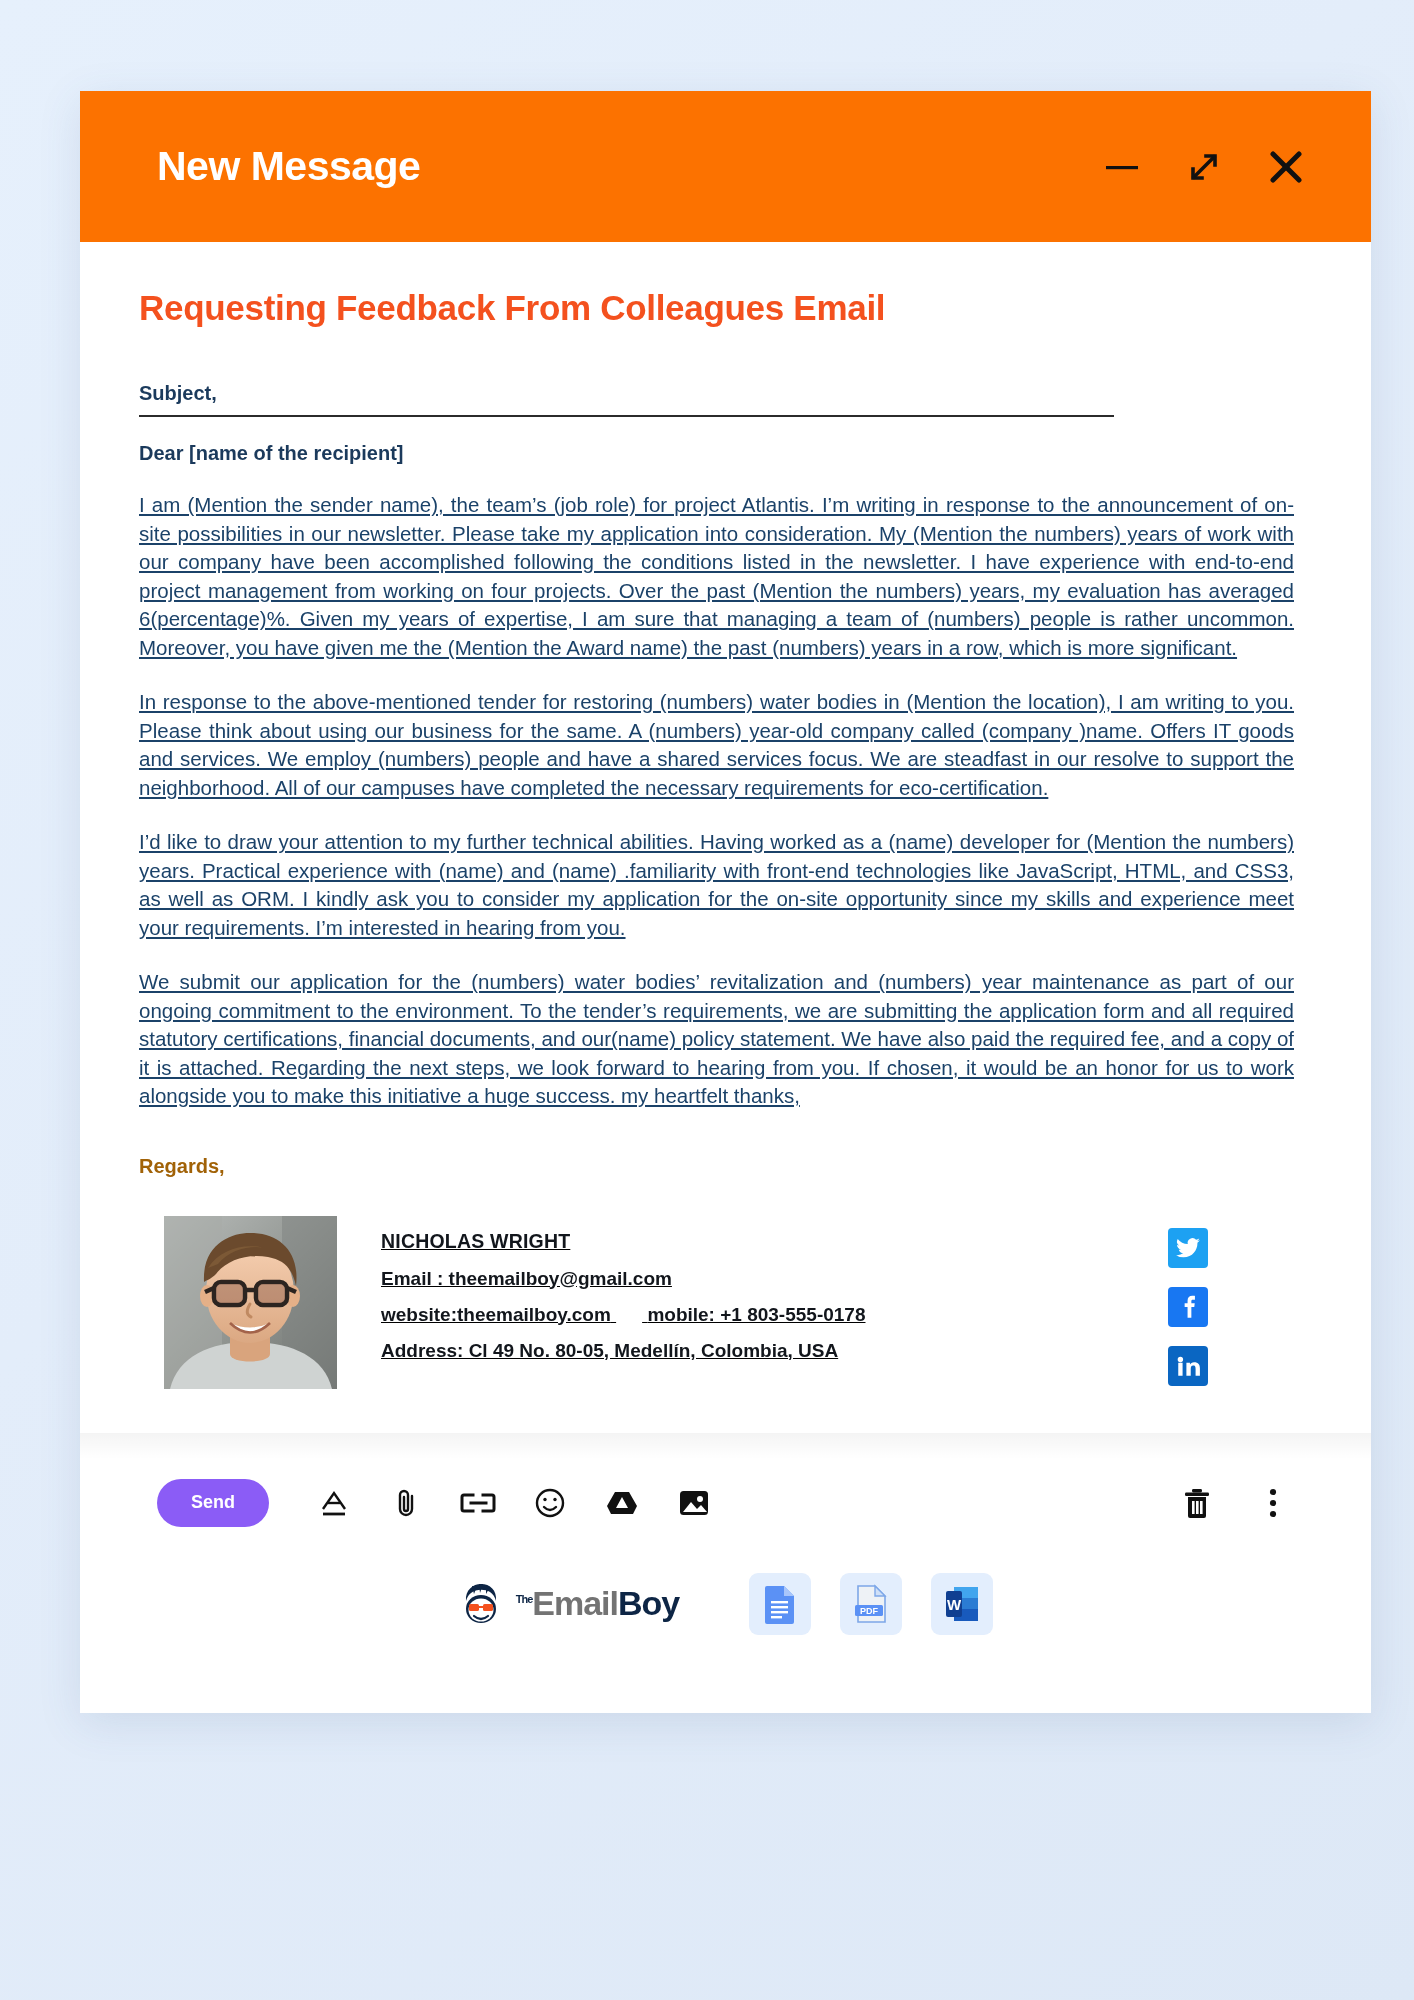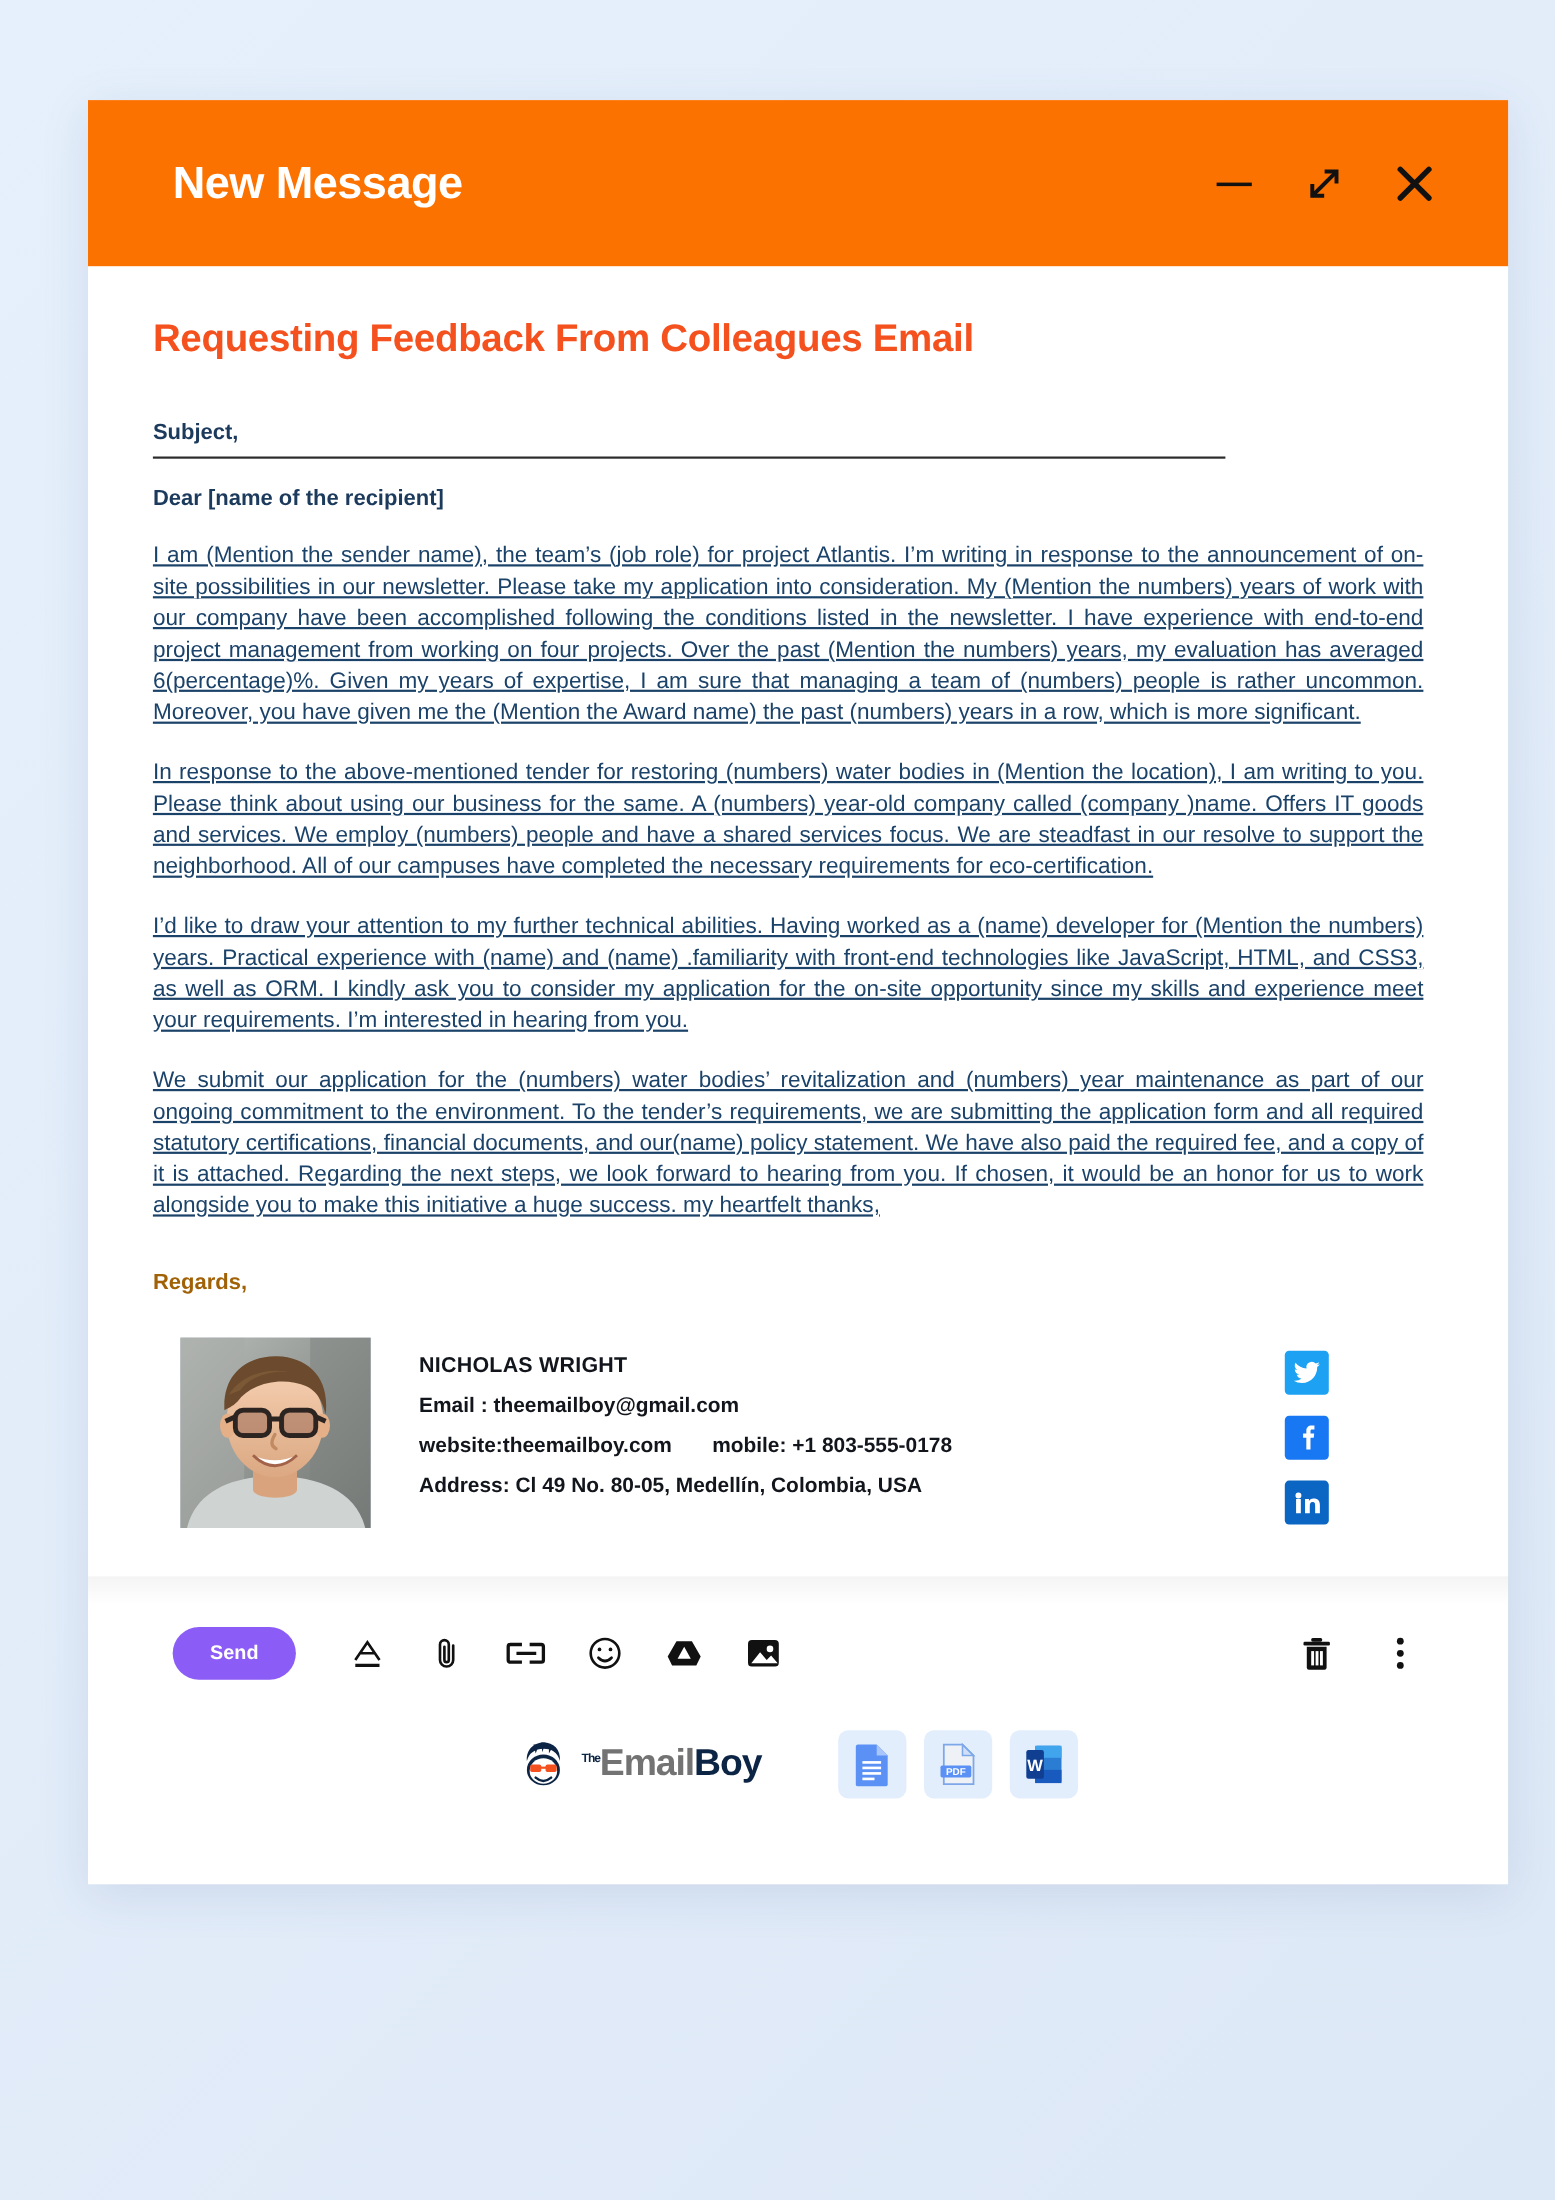--- a/index.html
+++ b/index.html
@@ -105,20 +105,21 @@
     background: #9aa3a8;
     position: relative;
     overflow: hidden;
   }
   .sig-photo svg { display: block; width: 100%; height: 100%; }
 
   .sig-info {
     margin-left: 44px;
     padding-top: 14px;
     flex: 1;
+    text-decoration: underline;
   }
   .sig-name {
     color: #12161c;
     font-size: 19.5px;
     font-weight: bold;
     letter-spacing: 0.2px;
     margin-bottom: 15px;
   }
   .sig-line {
     color: #12161c;
@@ -192,21 +193,21 @@
     letter-spacing: -1px;
   }
   .brand-text .em { color: #737373; }
   .brand-text .boy { color: #0d2545; }
   .brand-sup {
     font-size: 11px;
     color: #0d2545;
     vertical-align: super;
     font-weight: bold;
   }
-  .file-icons { display: flex; align-items: center; gap: 16px; }
+  .file-icons { display: flex; align-items: center; gap: 29px; }
   .file-box {
     width: 62px; height: 62px;
     border-radius: 9px;
     background: #e3eefd;
     display: flex; align-items: center; justify-content: center;
     cursor: pointer;
   }
 </style>
 </head>
 <body>

